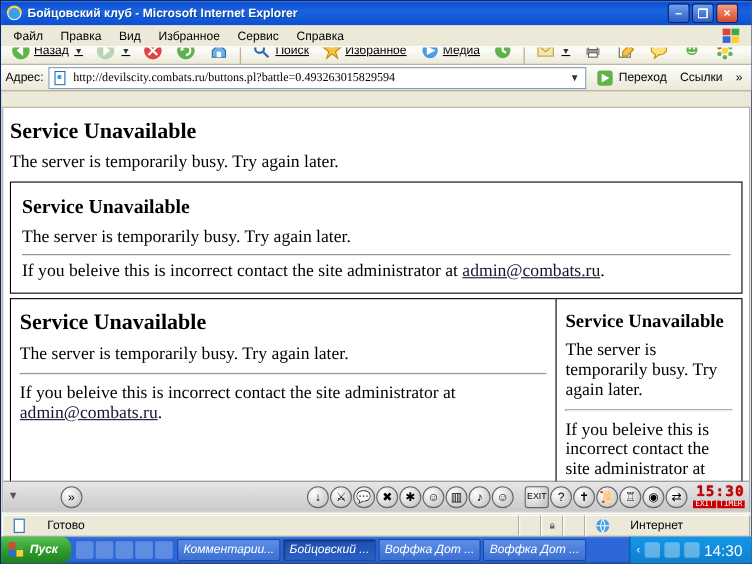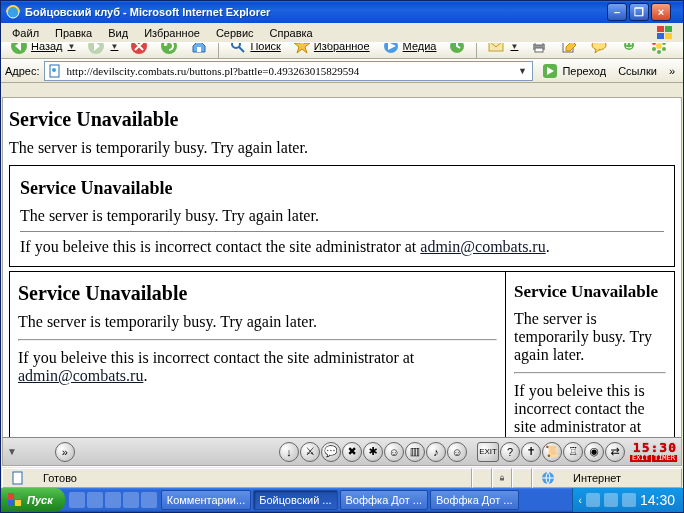--- a/index.html
+++ b/index.html
@@ -53,21 +53,21 @@
   .clock-lbls span{font-size:7px;background:#c00;color:#fff;padding:0 2px;}
   
   .statusbar{position:absolute;left:1px;right:1px;bottom:24px;height:22px;background:#ece9d8;border-top:1px solid #fff;display:flex;align-items:center;font-size:11px;}
   .sb-cell{height:20px;border:1px solid #aca899;border-top-color:#fff;border-left-color:#fff;padding:2px 6px;display:flex;align-items:center;gap:16px;}
   .sb-main{flex:1;}
   
   .taskbar{position:absolute;left:0;right:0;bottom:0;height:24px;background:linear-gradient(to bottom,#3c81f3 0%,#2b67d7 8%,#2b67d7 92%,#1a4aa8 100%);display:flex;align-items:center;color:#fff;}
   .startbtn{height:24px;background:linear-gradient(to bottom,#56c24f,#2f9e2f 50%,#1e7f1e);padding:0 12px 0 6px;display:flex;align-items:center;gap:4px;font-weight:bold;font-style:italic;border-radius:0 10px 10px 0;cursor:default;}
   .ql{display:flex;align-items:center;gap:2px;padding:0 4px;}
   .ql .q{width:16px;height:16px;background:rgba(255,255,255,.25);border-radius:2px;}
-  .taskbtn{height:20px;background:linear-gradient(#5d8fe6,#3c6fd1);border:1px solid #1a4aa8;border-radius:2px;padding:0 5px;display:flex;align-items:center;gap:3px;font-size:11px;max-width:100px;overflow:hidden;white-space:nowrap;cursor:default;margin-right:2px;}
+  .taskbtn{height:20px;background:linear-gradient(#5d8fe6,#3c6fd1);border:1px solid #1a4aa8;border-radius:2px;padding:0 5px;display:flex;align-items:center;gap:3px;font-size:11px;max-width:100px;overflow:hidden;white-space:nowrap;cursor:default;margin-right:2px;font-style:italic;}
   .taskbtn.active{background:linear-gradient(#1f50b0,#2a5fc4);box-shadow:inset 1px 1px 2px rgba(0,0,0,.4);}
   .tray{margin-left:auto;height:24px;background:linear-gradient(to bottom,#1297e8,#0f7fd0);display:flex;align-items:center;padding:0 8px 0 6px;gap:4px;border-left:1px solid #0a5aa0;}
   .tray .ti{width:14px;height:14px;background:rgba(255,255,255,.35);border-radius:2px;}
   .tray .time{font-size:14px;}
   svg{display:block;}
 </style>
 </head>
 <body>
 
 <div class="window">

